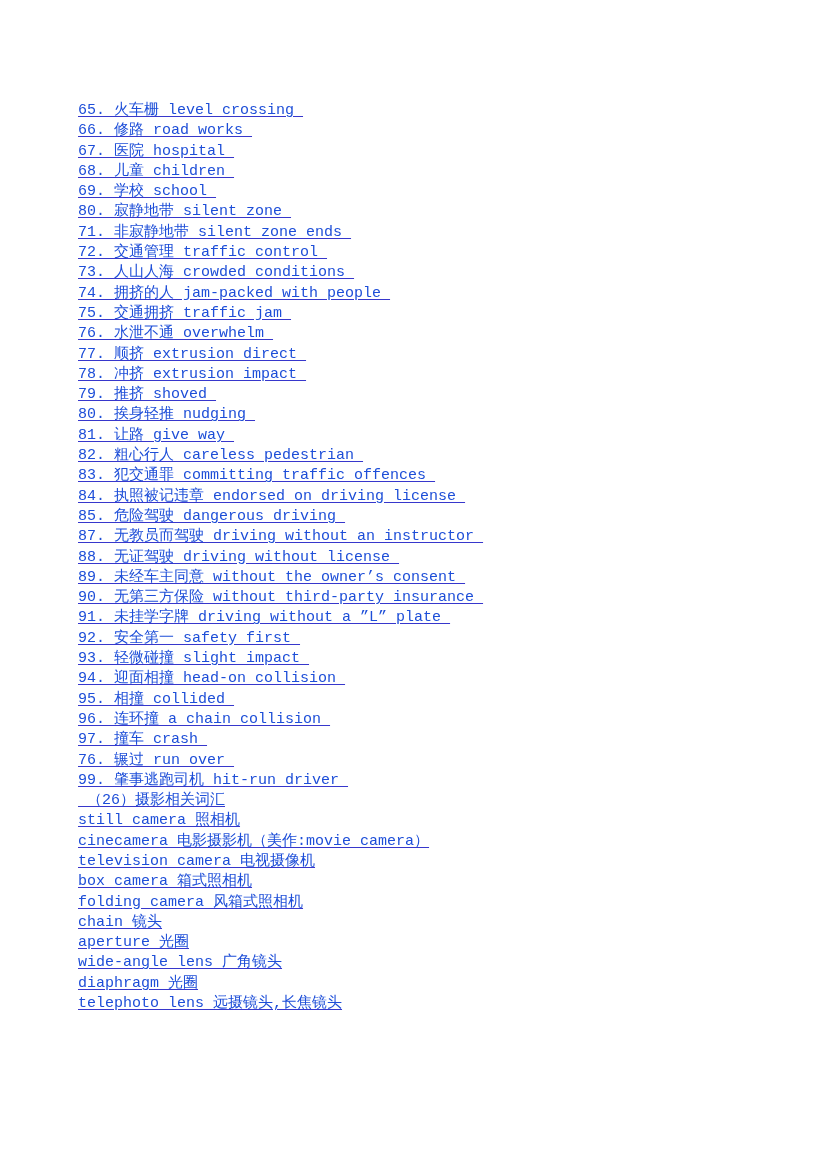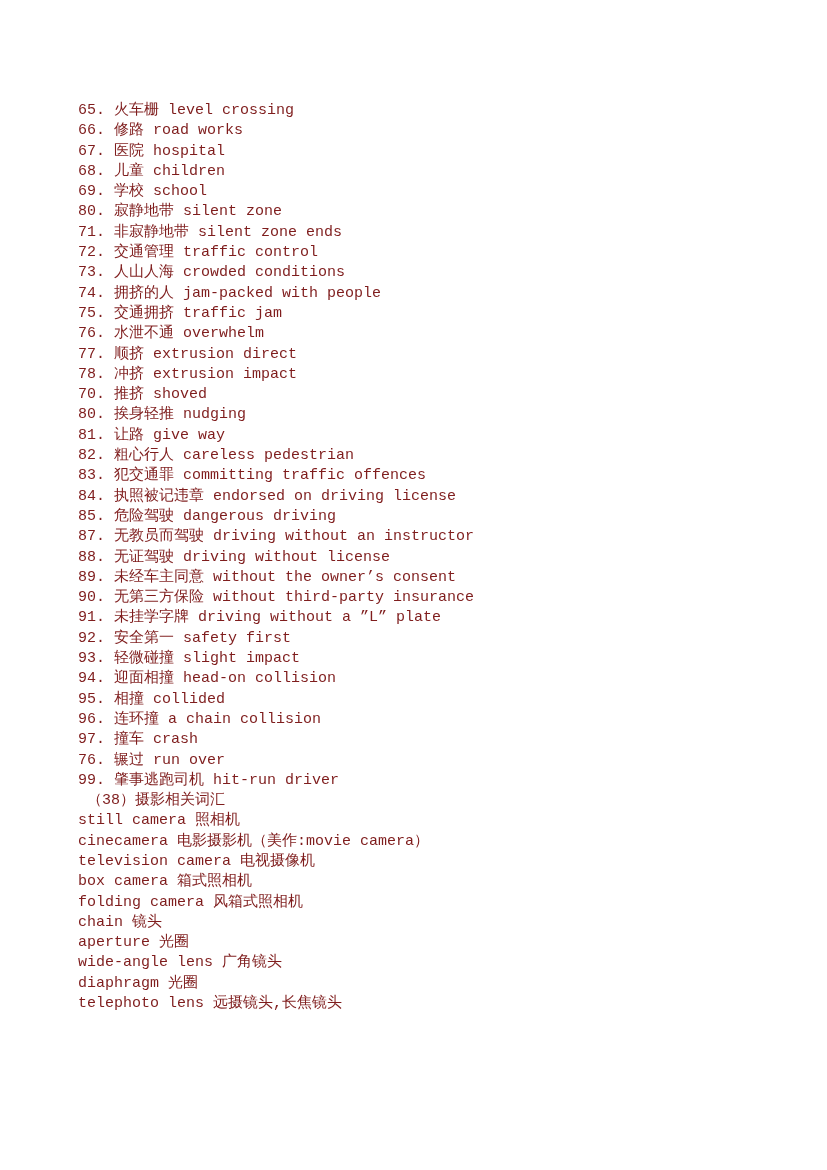--- a/index.html
+++ b/index.html
@@ -21,21 +21,22 @@
     background: #ffffff;
   }
   .doc-body {
     position: absolute;
     left: 78px;
     top: 101px;
     width: 700px;
   }
   .entry {
     display: block;
-    color: #7f1d1d;
+    color: #1d4ed8;
+    text-decoration: underline;
     text-decoration-color: #3737cc;
     text-underline-offset: 2px;
     font-family: "Liberation Mono", "DejaVu Sans Mono", monospace;
     font-size: 15px;
     line-height: 20.3px;
     height: 20.3px;
     white-space: pre;
     letter-spacing: 0px;
     width: max-content;
     max-width: 700px;
@@ -56,41 +57,41 @@
       <a class="entry">69. 学校 school </a>
       <a class="entry">80. 寂静地带 silent zone </a>
       <a class="entry">71. 非寂静地带 silent zone ends </a>
       <a class="entry">72. 交通管理 traffic control </a>
       <a class="entry">73. 人山人海 crowded conditions </a>
       <a class="entry">74. 拥挤的人 jam-packed with people </a>
       <a class="entry">75. 交通拥挤 traffic jam </a>
       <a class="entry">76. 水泄不通 overwhelm </a>
       <a class="entry">77. 顺挤 extrusion direct </a>
       <a class="entry">78. 冲挤 extrusion impact </a>
-      <a class="entry">70. 推挤 shoved </a>
+      <a class="entry">79. 推挤 shoved </a>
       <a class="entry">80. 挨身轻推 nudging </a>
       <a class="entry">81. 让路 give way </a>
       <a class="entry">82. 粗心行人 careless pedestrian </a>
       <a class="entry">83. 犯交通罪 committing traffic offences </a>
       <a class="entry">84. 执照被记违章 endorsed on driving license </a>
       <a class="entry">85. 危险驾驶 dangerous driving </a>
       <a class="entry">87. 无教员而驾驶 driving without an instructor </a>
       <a class="entry">88. 无证驾驶 driving without license </a>
       <a class="entry">89. 未经车主同意 without the owner’s consent </a>
       <a class="entry">90. 无第三方保险 without third-party insurance </a>
       <a class="entry">91. 未挂学字牌 driving without a ”L” plate </a>
       <a class="entry">92. 安全第一 safety first </a>
       <a class="entry">93. 轻微碰撞 slight impact </a>
       <a class="entry">94. 迎面相撞 head-on collision </a>
       <a class="entry">95. 相撞 collided </a>
       <a class="entry">96. 连环撞 a chain collision </a>
       <a class="entry">97. 撞车 crash </a>
       <a class="entry">76. 辗过 run over </a>
       <a class="entry">99. 肇事逃跑司机 hit-run driver </a>
-      <a class="entry heading"> （38）摄影相关词汇</a>
+      <a class="entry heading"> （26）摄影相关词汇</a>
       <a class="entry">still camera 照相机</a>
       <a class="entry">cinecamera 电影摄影机（美作:movie camera）</a>
       <a class="entry">television camera 电视摄像机</a>
       <a class="entry">box camera 箱式照相机</a>
       <a class="entry">folding camera 风箱式照相机</a>
       <a class="entry">chain 镜头</a>
       <a class="entry">aperture 光圈</a>
       <a class="entry">wide-angle lens 广角镜头</a>
       <a class="entry">diaphragm 光圈</a>
       <a class="entry">telephoto lens 远摄镜头,长焦镜头</a>

